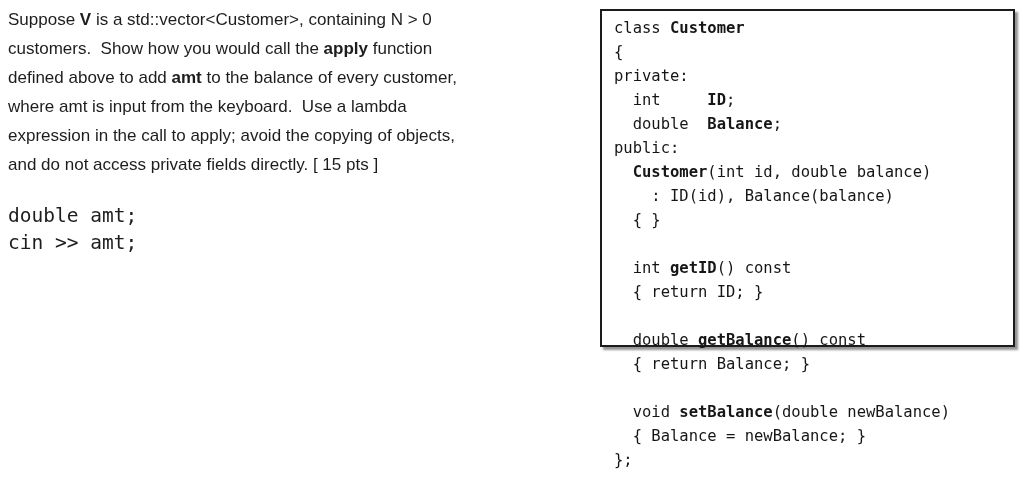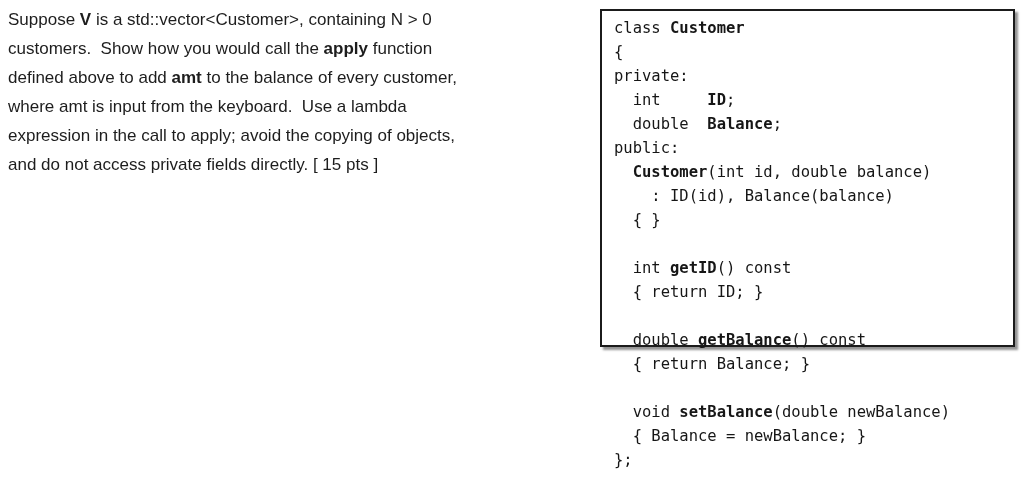--- a/index.html
+++ b/index.html
@@ -51,18 +51,19 @@
     color: #161616;
   }
 </style>
 </head>
 <body>
 
 <div class="page">
 
   <div class="question"><div><span>Suppose </span><span class="b">V</span><span> is a std::vector&lt;Customer&gt;, containing N &gt; 0</span></div><div><span>customers.  Show how you would call the </span><span class="b">apply</span><span> function</span></div><div><span>defined above to add </span><span class="b">amt</span><span> to the balance of every customer,</span></div><div><span>where amt is input from the keyboard.  Use a lambda</span></div><div><span>expression in the call to apply; avoid the copying of objects,</span></div><div><span>and do not access private fields directly. [ 15 pts ]</span></div></div>
 
+  <div class="left-code"><div><span>double amt;</span></div><div><span>cin &gt;&gt; amt;</span></div></div>
 
   <div class="class-box">
     <div class="class-code"><div><span>class </span><span class="b">Customer</span></div><div><span>{</span></div><div><span>private:</span></div><div><span>  int     </span><span class="b">ID</span><span>;</span></div><div><span>  double  </span><span class="b">Balance</span><span>;</span></div><div><span>public:</span></div><div><span>  </span><span class="b">Customer</span><span>(int id, double balance)</span></div><div><span>    : ID(id), Balance(balance)</span></div><div><span>  { }</span></div><div>&nbsp;</div><div><span>  int </span><span class="b">getID</span><span>() const</span></div><div><span>  { return ID; }</span></div><div>&nbsp;</div><div><span>  double </span><span class="b">getBalance</span><span>() const</span></div><div><span>  { return Balance; }</span></div><div>&nbsp;</div><div><span>  void </span><span class="b">setBalance</span><span>(double newBalance)</span></div><div><span>  { Balance = newBalance; }</span></div><div><span>};</span></div></div>
   </div>
 
 </div>
 
 </body></html>

